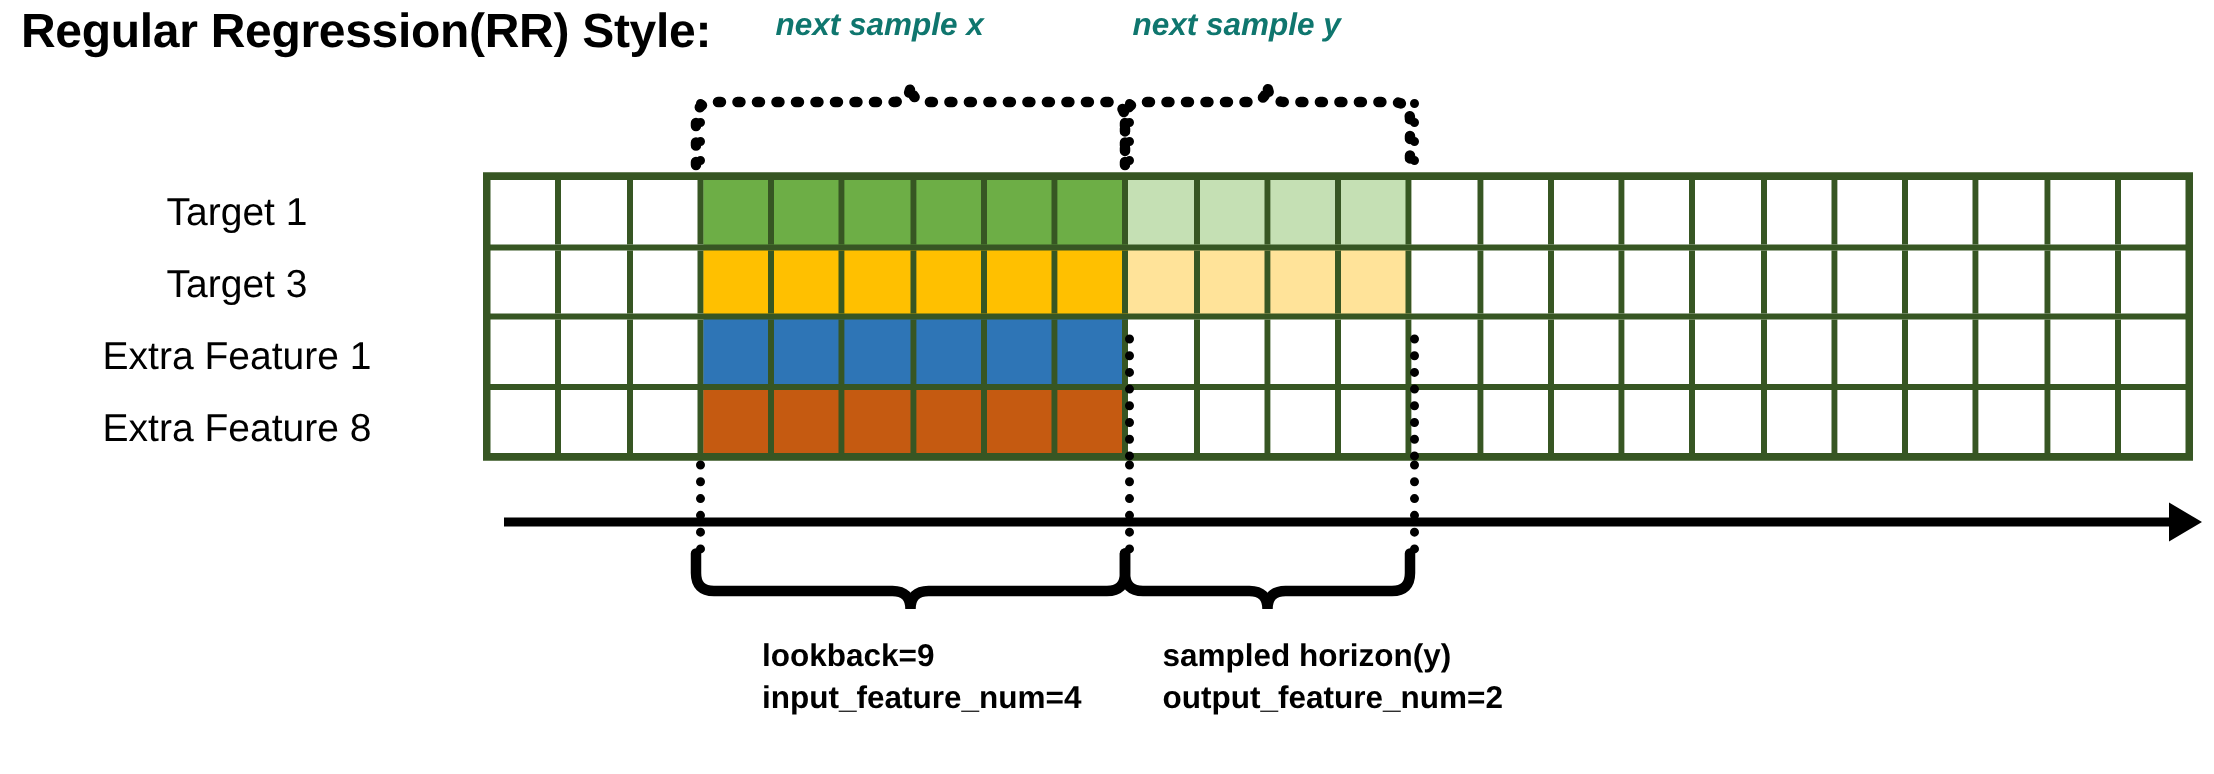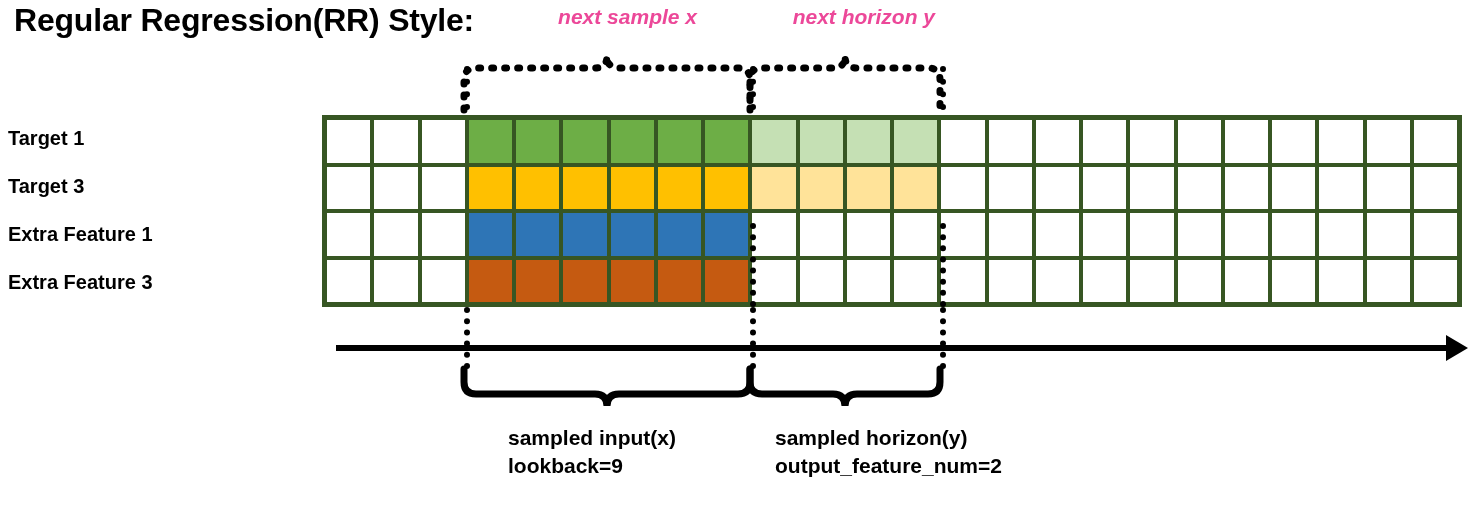--- a/index.html
+++ b/index.html
@@ -16,22 +16,22 @@
   .title{
     position:absolute;left:14px;top:2px;
     font-size:32px;font-weight:700;color:#000;
     letter-spacing:-0.2px;white-space:nowrap;
   }
 
   
   .row-label{
     position:absolute;
     right:0;width:300px;
-    text-align:left;
-    font-size:20px;font-weight:700;color:#000;
+    text-align:center;
+    font-size:26px;font-weight:400;color:#000;
     white-space:nowrap;
     line-height:1;
   }
   .row-label-box{position:absolute;left:8px;width:306px;}
 
   
   #grid{
     position:absolute;
     left:322px;top:115px;
     width:1140px;height:192px;
@@ -76,22 +76,22 @@
 
   
   .vguide{
     position:absolute;width:0;
     border-left:6px dotted #000;
   }
 
   
   .brace-top-label{
     position:absolute;
-    font-size:21px;font-style:italic;font-weight:600;color:#ec4899;
-    white-space:nowrap;text-align:right;
+    font-size:21px;font-style:italic;font-weight:600;color:#0f766e;
+    white-space:nowrap;text-align:left;
   }
 
   
   .brace-bot-text{
     position:absolute;
     font-size:21px;font-weight:600;color:#000;
     line-height:1.33;white-space:nowrap;
   }
 
   svg.overlay{
@@ -110,21 +110,21 @@
   <div class="row-label-box" style="top:128px;">
     <div class="row-label" style="position:relative;top:0;">Target 1</div>
   </div>
   <div class="row-label-box" style="top:176px;">
     <div class="row-label" style="position:relative;top:0;">Target 3</div>
   </div>
   <div class="row-label-box" style="top:224px;">
     <div class="row-label" style="position:relative;top:0;">Extra Feature 1</div>
   </div>
   <div class="row-label-box" style="top:272px;">
-    <div class="row-label" style="position:relative;top:0;">Extra Feature 3</div>
+    <div class="row-label" style="position:relative;top:0;">Extra Feature 8</div>
   </div>
 
   <div id="grid">
       <div class="grid-row">
         <div class="cell" style="background: rgb(255, 255, 255);"></div>
         <div class="cell" style="background: rgb(255, 255, 255);"></div>
         <div class="cell" style="background: rgb(255, 255, 255);"></div>
         <div class="cell" style="background: rgb(109, 174, 70);"></div>
         <div class="cell" style="background: rgb(109, 174, 70);"></div>
         <div class="cell" style="background: rgb(109, 174, 70);"></div>
@@ -235,25 +235,25 @@
 
   <div class="vguide" style="left:750px;top:66px;height:44px;"></div>
   <div class="vguide" style="left:750px;top:223px;height:84px;"></div>
   <div class="vguide" style="left:750px;top:307px;height:62px;"></div>
 
   <div class="vguide" style="left:940px;top:66px;height:44px;"></div>
   <div class="vguide" style="left:940px;top:223px;height:84px;"></div>
   <div class="vguide" style="left:940px;top:307px;height:62px;"></div>
 
   <div class="brace-top-label" style="left:517px;top:5px;width:180px;">next sample x</div>
-  <div class="brace-top-label" style="left:755px;top:5px;width:180px;">next horizon y</div>
+  <div class="brace-top-label" style="left:755px;top:5px;width:180px;">next sample y</div>
 
   <div class="brace-bot-text" style="left:508px;top:424px;">
-    <div>sampled input(x)</div>
     <div>lookback=9</div>
+    <div>input_feature_num=4</div>
   </div>
   <div class="brace-bot-text" style="left:775px;top:424px;">
     <div>sampled horizon(y)</div>
     <div>output_feature_num=2</div>
   </div>
 
   <svg class="overlay" viewBox="0 0 1476 516">
 
     <path d="M 464,110
              L 464,80

